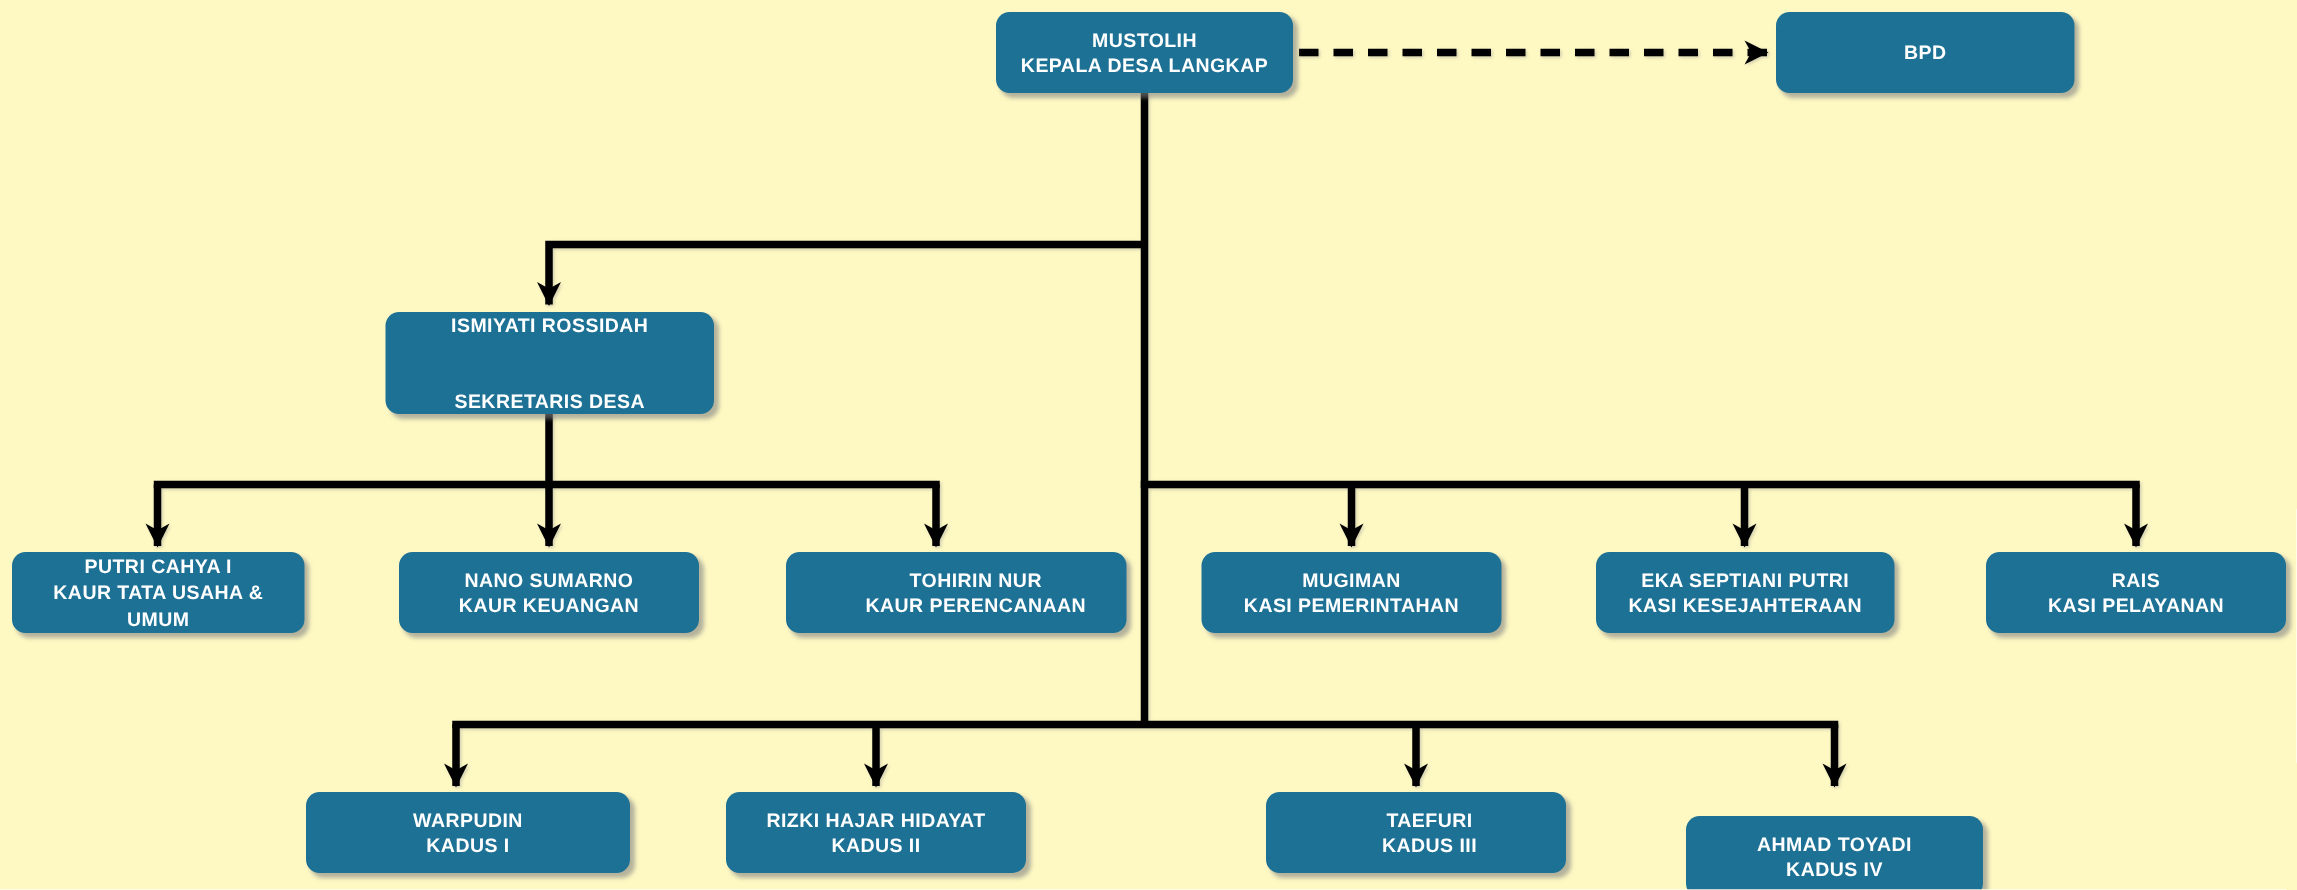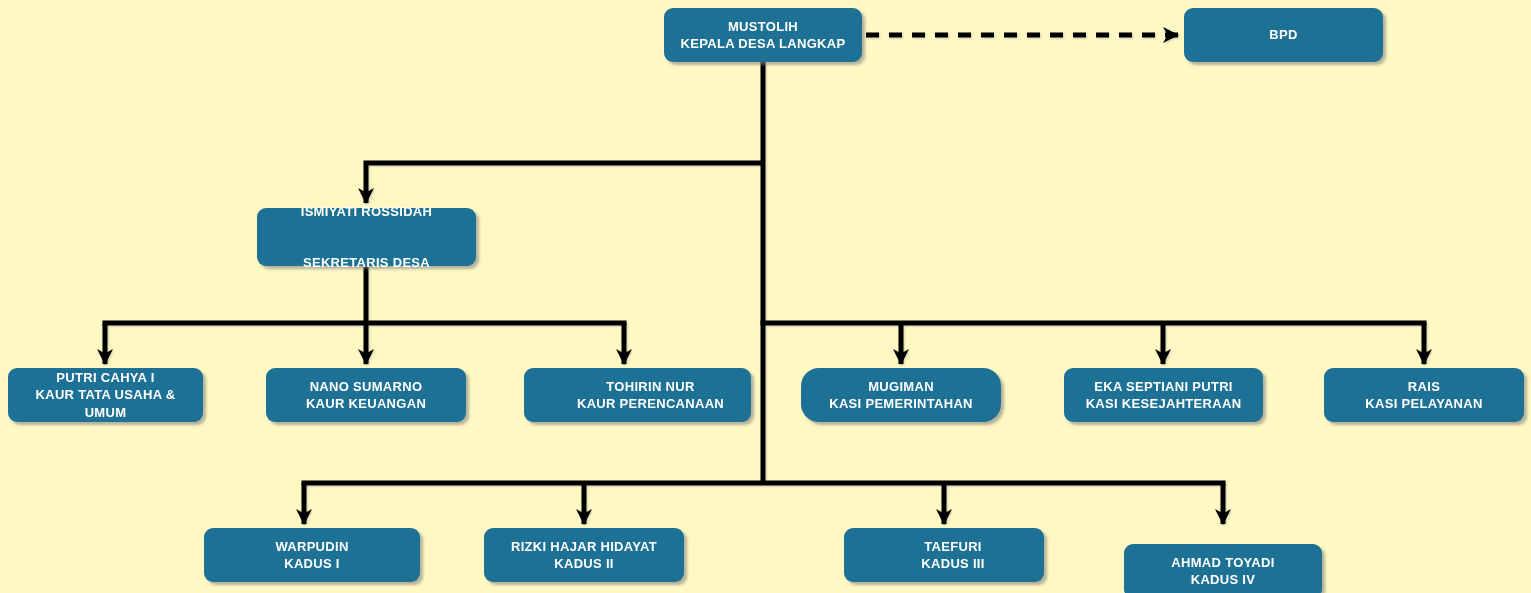--- a/index.html
+++ b/index.html
@@ -75,41 +75,41 @@
   <div class="node" style="left:664px;top:8px;width:198px;height:54px;">
     <span>MUSTOLIH</span>
     <span>KEPALA DESA LANGKAP</span>
   </div>
 
   <div class="node" style="left:1184px;top:8px;width:199px;height:54px;justify-content:center;">
     <span>BPD</span>
 
   </div>
 
-  <div class="node" style="left:257px;top:208px;width:219px;height:58px;gap:34px;">
+  <div class="node" style="left:257px;top:208px;width:219px;height:68px;gap:34px;">
     <span>ISMIYATI ROSSIDAH</span>
     <span>SEKRETARIS DESA</span>
   </div>
 
   <div class="node" style="left:8px;top:368px;width:195px;height:54px;justify-content:center;">
     <span>PUTRI CAHYA I</span>
     <span>KAUR TATA USAHA &amp; UMUM</span>
   </div>
 
   <div class="node" style="left:266px;top:368px;width:200px;height:54px;">
     <span>NANO SUMARNO</span>
     <span>KAUR KEUANGAN</span>
   </div>
 
   <div class="node" style="left:524px;top:368px;width:227px;height:54px;padding-left:32px;">
     <span>TOHIRIN NUR</span>
     <span>KAUR PERENCANAAN</span>
   </div>
 
-  <div class="node" style="left:801px;top:368px;width:200px;height:54px;border-radius:18px;">
+  <div class="node" style="left:801px;top:368px;width:200px;height:54px;">
     <span>MUGIMAN</span>
     <span>KASI PEMERINTAHAN</span>
   </div>
 
   <div class="node" style="left:1064px;top:368px;width:199px;height:54px;">
     <span>EKA SEPTIANI PUTRI</span>
     <span>KASI KESEJAHTERAAN</span>
   </div>
 
   <div class="node" style="left:1324px;top:368px;width:200px;height:54px;">

